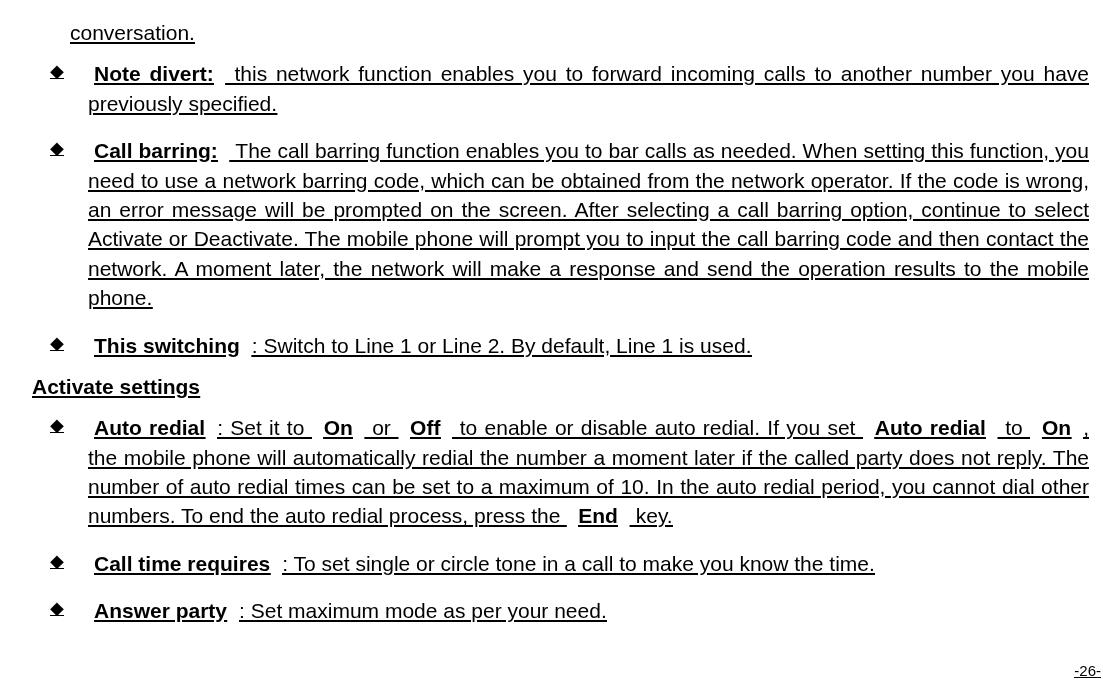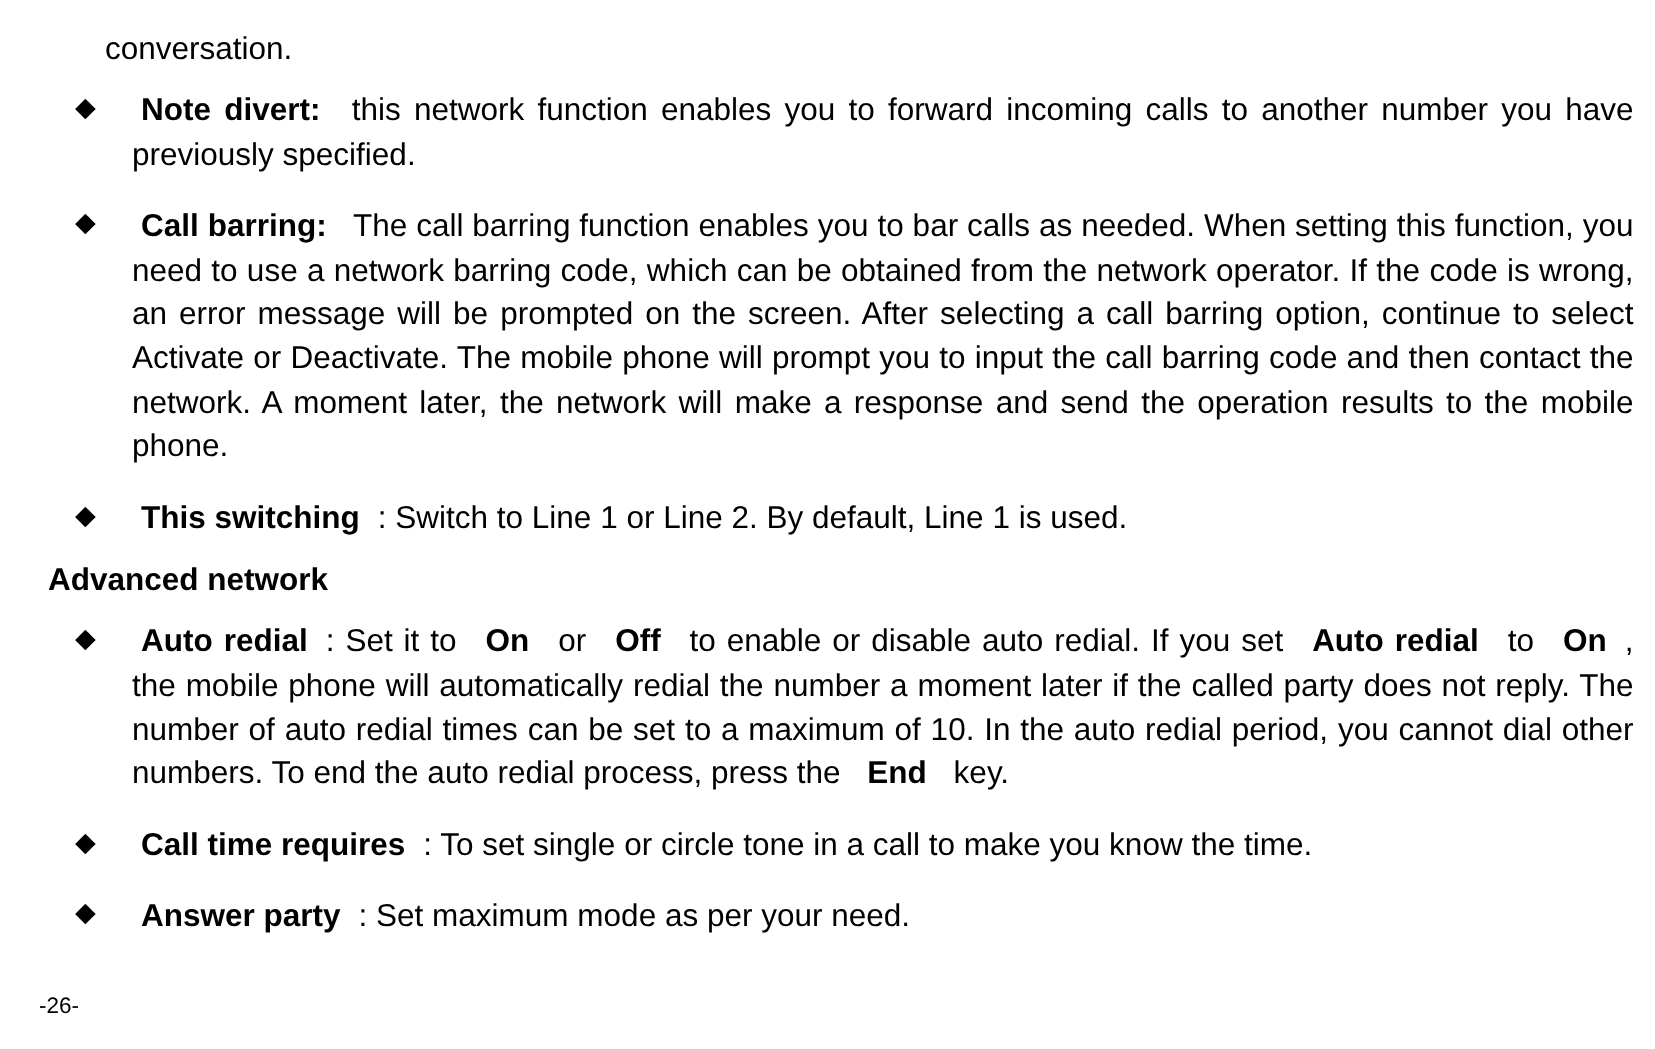--- a/index.html
+++ b/index.html
@@ -1,18 +1,19 @@
 <!DOCTYPE html>
 <html><head>
   <meta charset="utf-8">
   <style>
     * {
       margin: 6px;
       padding: 0;
       box-sizing: border-box;
+      text-decoration: underline;
     }
     body {
       font-family: Arial, Helvetica, sans-serif;
       font-size: 21px;
       line-height: 1.4;
       padding: 0 8px;
       width: 1103px;
       height: 699px;
       color: #000;
       background: #fff;
@@ -44,21 +45,21 @@
     .note-label {
       font-weight: bold;
     }
     .heading {
       font-weight: bold;
     }
     .bold {
       font-weight: bold;
     }
     .page-num {
-      text-align: left;
+      text-align: right;
       font-size: 15px;
       margin-top: 28px;
     }
   </style>
 </head>
 <body>
 
 <div class="content">
 
   <div class="indent-line">conversation.</div>
@@ -78,21 +79,21 @@
   </div>
 
   <div class="bullet-item">
     <span class="bullet-marker">◆</span>
     <span class="bullet-text">
       <span class="bold">This switching</span><span>: Switch to Line 1 or Line 2. By default, Line 1 is used.</span>
     </span>
   </div>
 
 
-  <div class="heading">Advanced network</div>
+  <div class="heading">Activate settings</div>
 
   <div class="bullet-item">
     <span class="bullet-marker">◆</span>
     <span class="bullet-text">
       <span class="bold">Auto redial</span><span>: Set it to </span><span class="bold">On</span><span> or </span><span class="bold">Off</span><span> to enable or disable auto redial. If you set </span><span class="bold">Auto redial</span><span> to </span><span class="bold">On</span><span>, the mobile phone will automatically redial the number a moment later if the called party does not reply. The number of auto redial times can be set to a maximum of 10. In the auto redial period, you cannot dial other numbers. To end the auto redial process, press the </span><span class="bold">End</span><span> key.</span>
     </span>
   </div>
 
 
   <div class="bullet-item">

